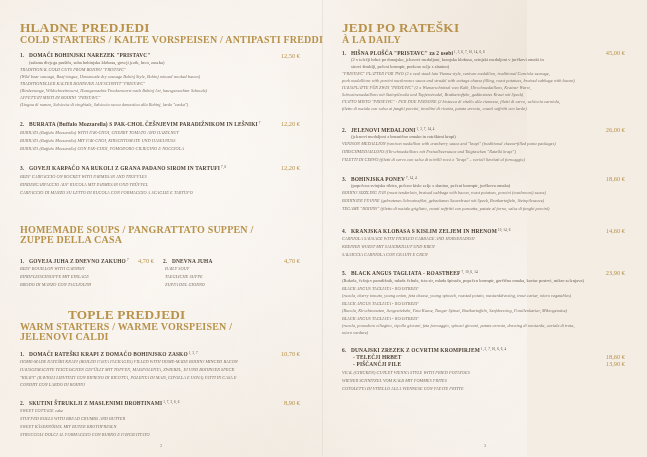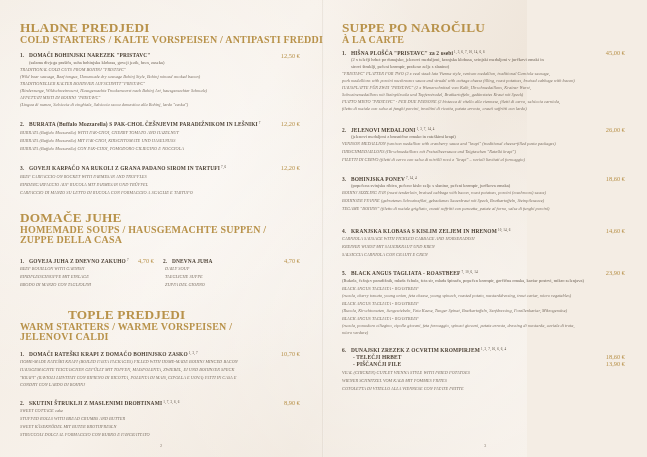--- a/index.html
+++ b/index.html
@@ -84,22 +84,21 @@
     <div class="trans" style="left:20px;top:147px;">BURRATA (Buffalo Mozzarella) CON PAK-CHOI, POMODORO CILIEGINO E NOCCIOLA</div>
 
     <div class="item-title" style="left:20px;top:166px;">
       <span class="num">3.</span><span>GOVEJI KARPAČO NA RUKOLI Z GRANA PADANO SIROM IN TARTUFI</span><sup>7, 6</sup>
     </div>
     <div class="price" style="right:22px;top:165px;">12,20 €</div>
     <div class="trans" style="left:20px;top:175px;">BEEF CARPACCIO ON ROCKET WITH PARMESAN AND TRUFFLES</div>
     <div class="trans" style="left:20px;top:183px;">RINDERCARPACCIO AUF RUCOLA MIT PARMESAN UND TRÜFFEL</div>
     <div class="trans" style="left:20px;top:191px;">CARPACCIO DI MANZO SU LETTO DI RUCOLA CON FORMAGGIO A SCAGLIE E TARTUFO</div>
 
-    <div class="h1" style="left:20px;top:211px;">DOMAČE JUHE</div>
-    <div class="h2" style="left:20px;top:224px;">HOMEMADE SOUPS / HAUSGEMACHTE SUPPEN /</div>
+    <div class="h2" style="left:20px;top:224px;">HOMEMADE SOUPS / PANGRATTATO SUPPEN /</div>
     <div class="h2" style="left:20px;top:234px;">ZUPPE DELLA CASA</div>
 
     <div class="item-title" style="left:20px;top:259px;">
       <span class="num">1.</span><span>GOVEJA JUHA Z DNEVNO ZAKUHO</span><sup>7</sup>
     </div>
     <div class="price" style="left:138px;top:258px;">4,70 €</div>
     <div class="trans" style="left:20px;top:267px;">BEEF BOUILLON WITH GARNISH</div>
     <div class="trans" style="left:20px;top:275px;">RINDFLEISCHSUPPE MIT EINLAGE</div>
     <div class="trans" style="left:20px;top:283px;">BRODO DI MANZO CON TAGLIOLINI</div>
 
@@ -133,22 +132,22 @@
     <div class="trans" style="left:20px;top:425px;">SWEET KÄSEKNÖDEL MIT BUTER BROTHPRESLN</div>
     <div class="trans" style="left:20px;top:433px;">STRUCCOLI DOLCI AL FORMAGGIO CON BURRO E PANGRATTATO</div>
 
     <div class="pagenum" style="left:160px;top:444px;">2</div>
   </div>
 
   <div class="fold"></div>
 
   <div class="page right">
 
-    <div class="h1" style="left:18px;top:21px;">SUPPE PO NAROČILU</div>
-    <div class="h2" style="left:18px;top:34px;">À LA CARTE</div>
+    <div class="h1" style="left:18px;top:21px;">JEDI PO RATEŠKI</div>
+    <div class="h2" style="left:18px;top:34px;">À LA DAILY</div>
 
     <div class="item-title" style="left:18px;top:51px;">
       <span class="num">1.</span><span>HIŠNA PLOŠČA "PRISTAVC" za 2 osebi</span><sup>1, 3, 6, 7, 10, 14, 6, 6</sup>
     </div>
     <div class="price" style="right:22px;top:50px;">45,00 €</div>
     <div class="desc" style="left:27px;top:58px;">(2 x telečji hrbet po dunajsko, jelenovi medaljoni, kranjska klobasa, svinjski medaljoni v jurčkovi omaki in</div>
     <div class="desc" style="left:27px;top:65px;">sirovi štruklji, pečeni krompir, praženo zelje s slanino)</div>
     <div class="trans" style="left:18px;top:72px;">"PRISTAVC" PLATTER FOR TWO (2 x veal steak late Vienna style, venison medallion, traditional Carniola sausage,</div>
     <div class="trans" style="left:18px;top:79px;">pork medallions with porcini mushrooms sauce and strudel with cottage cheese filling, roast potatoes, braised cabbage with bacon)</div>
     <div class="trans" style="left:18px;top:86px;">HAUSPLATTE FÜR ZWEI "PRISTAVC" (2 x Wienerschnitzel vom Kalb, Hirschmedaillons, Krainer Wurst,</div>

